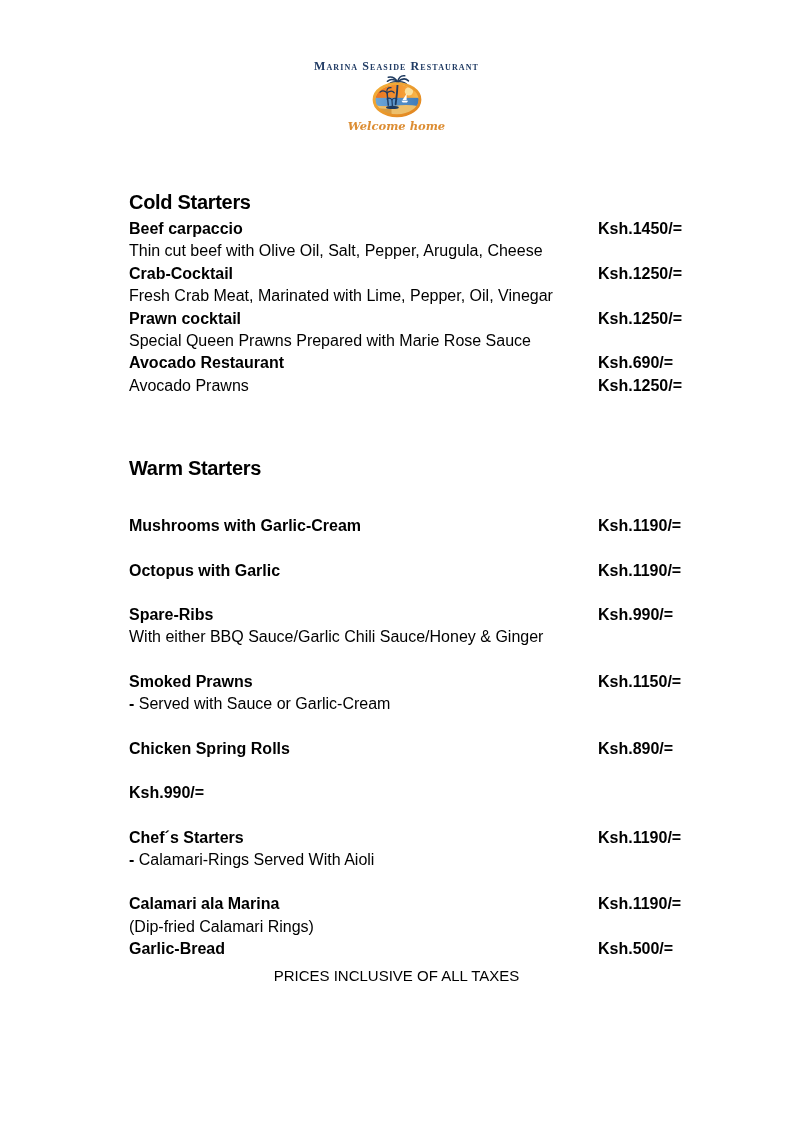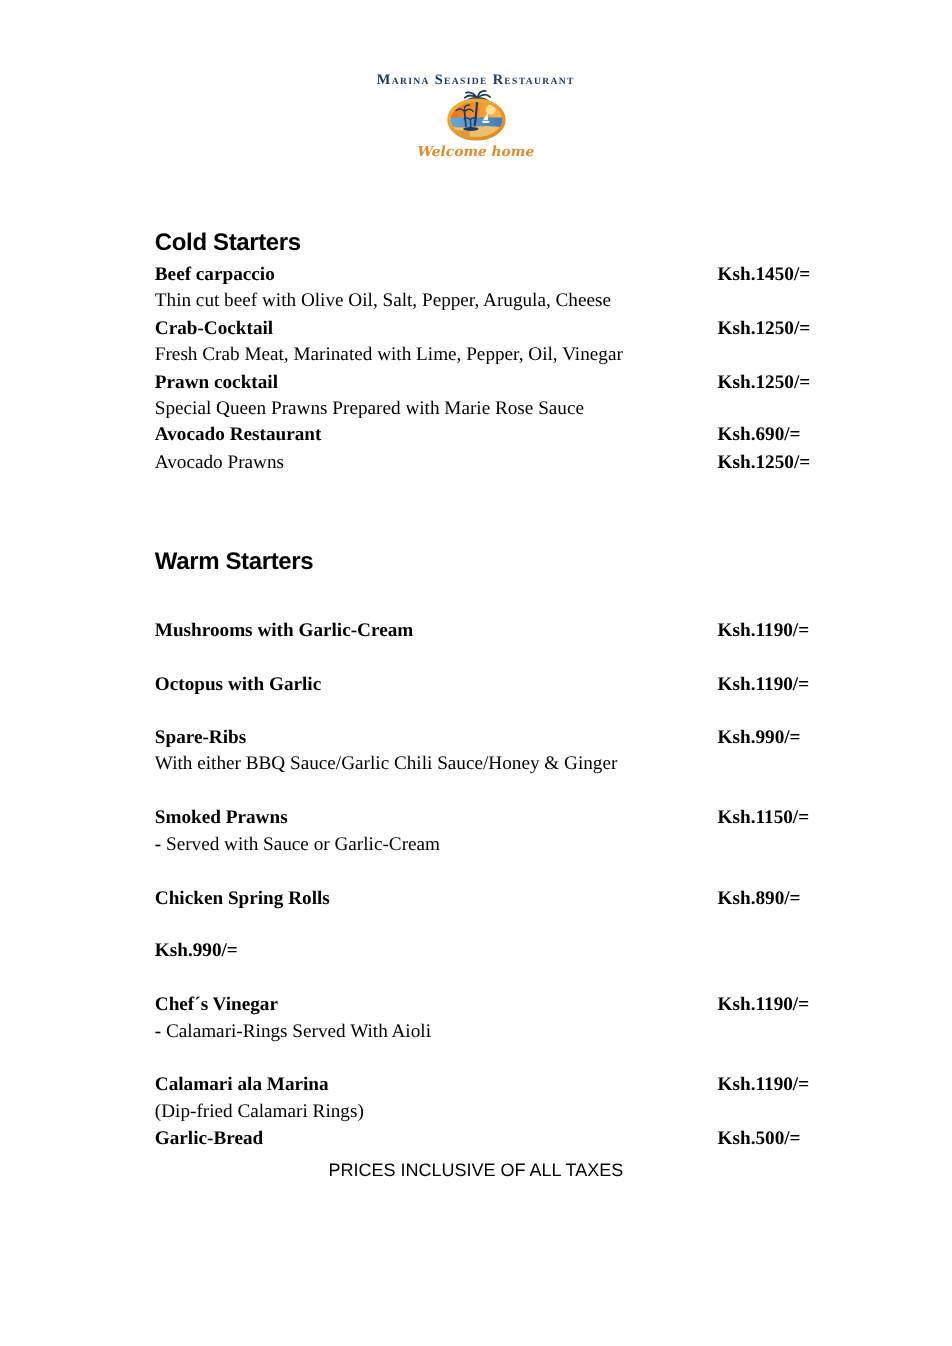--- a/index.html
+++ b/index.html
@@ -45,21 +45,21 @@
     font-size: 20px;
     font-weight: bold;
     letter-spacing: -0.3px;
     line-height: 28px;
   }
   .menu-section { margin-top: 55px; }
   .menu-section + .menu-section { margin-top: 57px; }
   .section-items { margin-top: 2px; }
   .menu-section + .menu-section .section-items { margin-top: 33px; }
 
-  .menu-item { font-size: 16px; line-height: 22.4px; font-family: Liberation Serif, serif; }
+  .menu-item { font-size: 16px; line-height: 22.4px; }
   .menu-item.gap-before { margin-top: 22px; }
   .item-row { display: flex; }
   .item-name { flex: 0 0 469px; font-weight: bold; }
   .item-name.regular { font-weight: normal; }
   .item-price { font-weight: bold; white-space: nowrap; }
   .item-desc { font-weight: normal; }
   .item-desc b { font-weight: bold; }
 
   
   .footer {
@@ -233,21 +233,21 @@
   <div class="menu-item gap-before">
     <div class="item-row">
       <span class="item-price">Ksh.990/=</span>
     </div>
 
   </div>
 
 
   <div class="menu-item gap-before">
     <div class="item-row">
-      <span class="item-name">Chef´s Vinegar</span>
+      <span class="item-name">Chef´s Starters</span>
       <span class="item-price">Ksh.1190/=</span>
     </div>
     <div class="item-desc"><b>-</b> Calamari-Rings Served With Aioli</div>
   </div>
 
   <div class="menu-item gap-before">
     <div class="item-row">
       <span class="item-name">Calamari ala Marina</span>
       <span class="item-price">Ksh.1190/=</span>
     </div>

